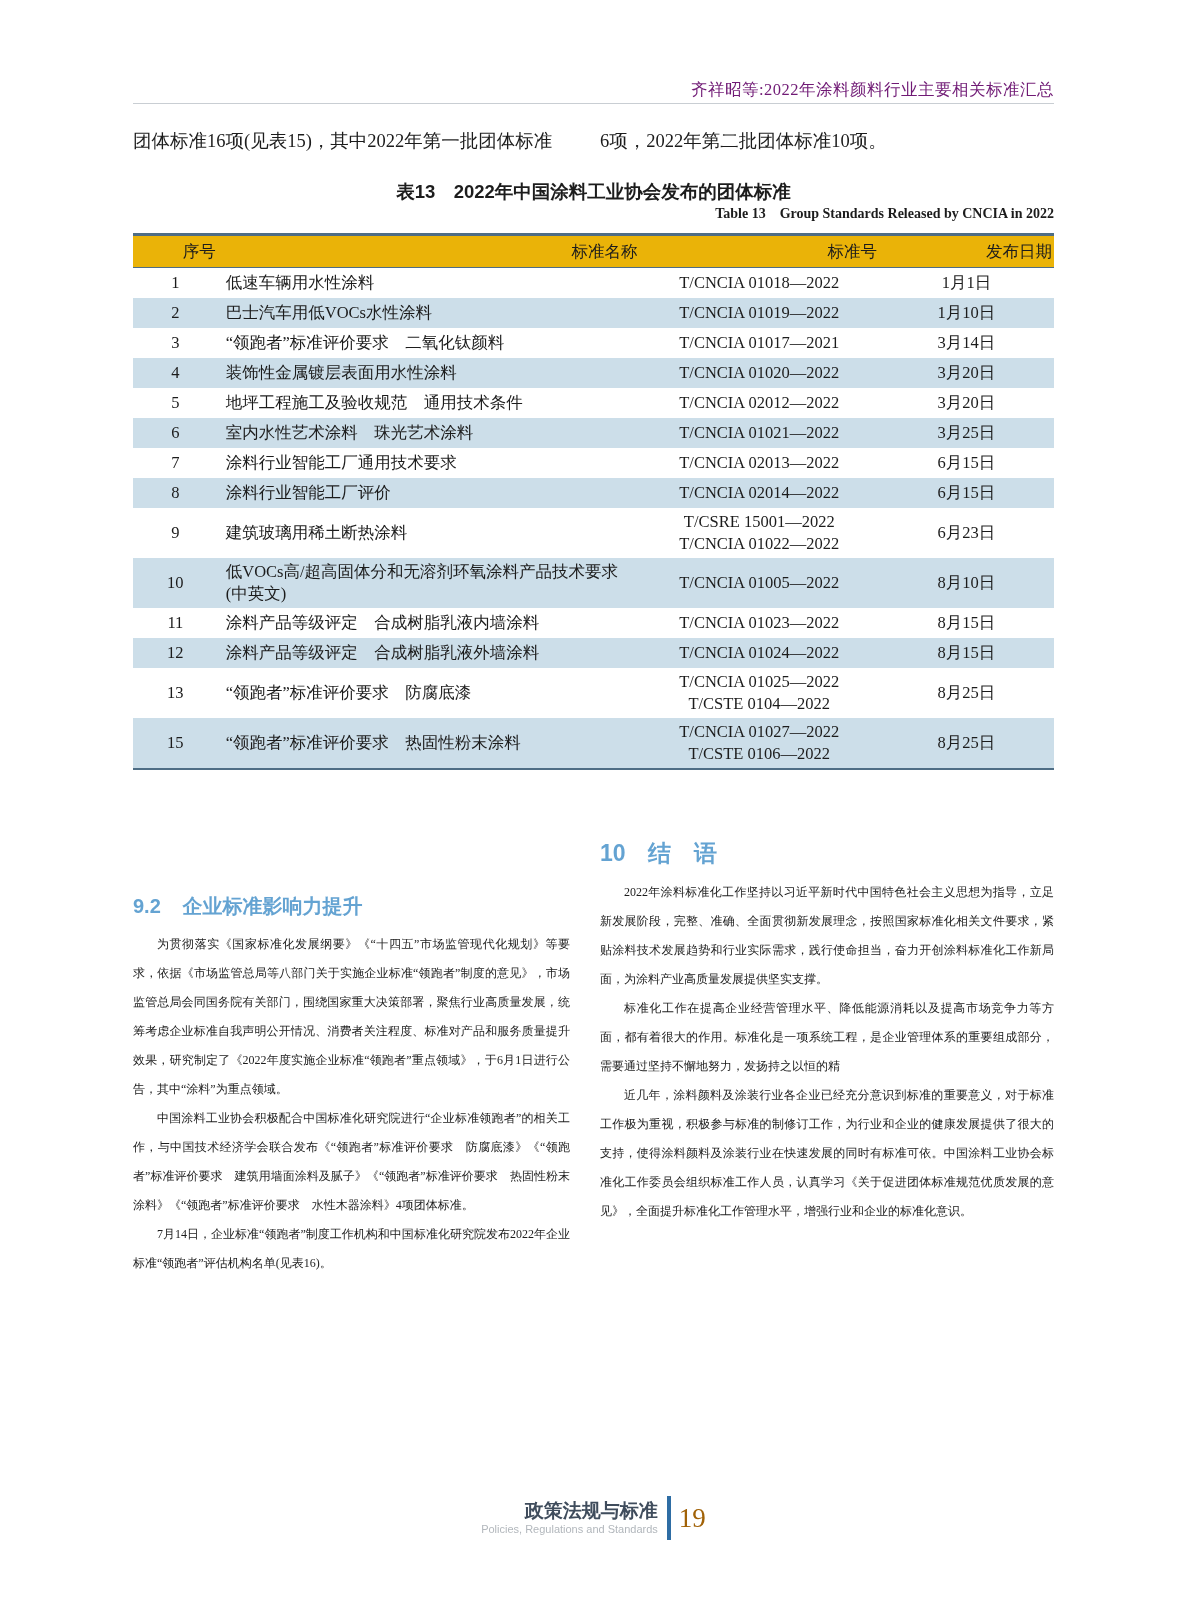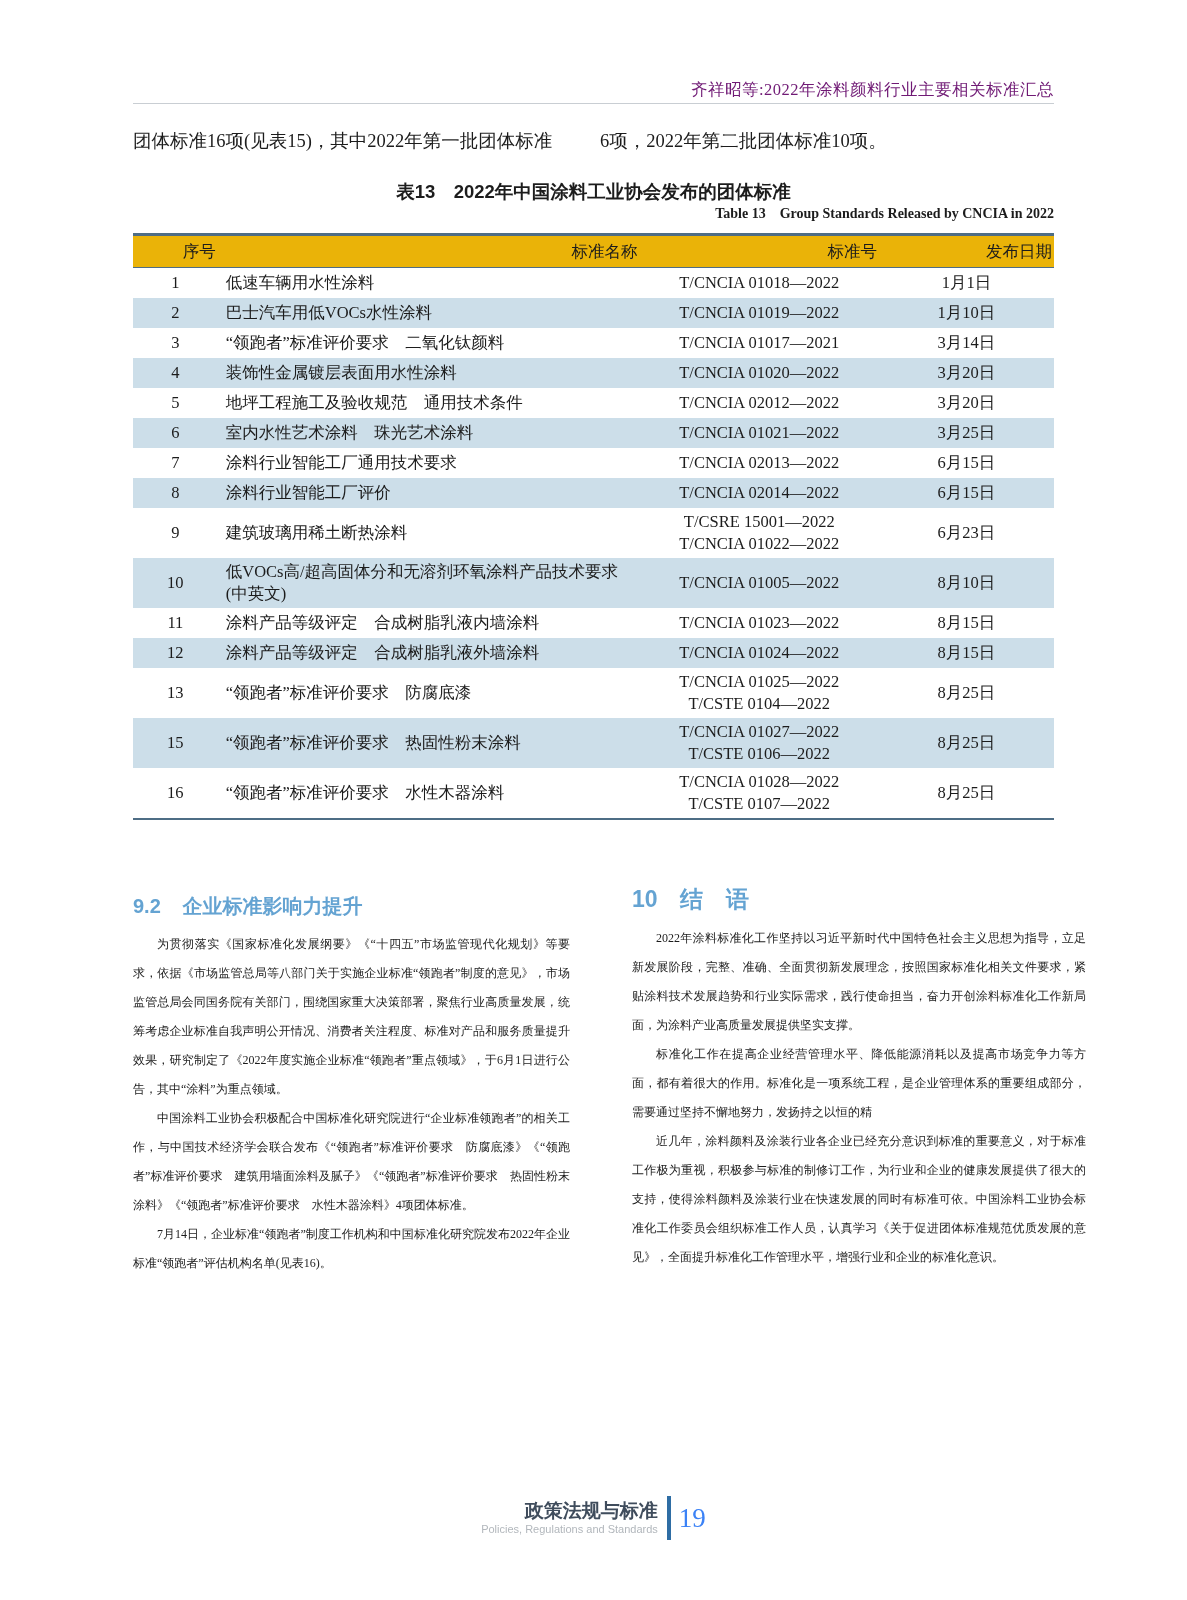--- a/index.html
+++ b/index.html
@@ -63,21 +63,21 @@
     line-height:22px;
   }
   table.standards tbody td.name{text-align:left;padding-left:8px;}
   table.standards tbody td.std{white-space:pre-line;}
   table.standards tbody tr{height:30px;}
   table.standards tbody tr:nth-child(even){background:#ccdee9;}
 
   
   .sec{position:absolute;width:437px;}
   .sec-left{top:893px;left:133px;}
-  .sec-right{top:884px;left:600px;width:454px;margin-left:32px;}
+  .sec-right{top:838px;left:600px;width:454px;}
   .sec-heading{
     font-family:"Liberation Sans","DejaVu Sans",sans-serif;
     font-weight:bold;color:#64a3d2;
     margin:0 0 10px 0;
   }
   .sec-left .sec-heading{font-size:20px;}
   .sec-right .sec-heading{font-size:23px;margin-bottom:9px;}
   .sec-heading .sec-number{margin-right:16px;}
   .sec p{
     margin:0;text-indent:2em;text-align:justify;
@@ -92,21 +92,21 @@
   .footer-text{text-align:right;margin-right:9px;}
   .footer-cn{
     font-family:"Liberation Sans","DejaVu Sans",sans-serif;
     font-weight:bold;font-size:19px;color:#3f4c5c;line-height:22px;
   }
   .footer-en{
     font-family:"Liberation Sans","DejaVu Sans",sans-serif;
     font-size:11px;color:#b2b7bc;line-height:15px;
   }
   .footer-bar{width:4px;height:44px;background:#2e6da4;margin-right:8px;}
-  .footer-page{font-size:27px;color:#3b82f6;}
+  .footer-page{font-size:27px;color:#a16207;}
 </style>
 </head>
 <body>
 
 <div class="page">
 
   <div class="running-head">齐祥昭等:2022年涂料颜料行业主要相关标准汇总</div>
   <div class="head-rule"></div>
 
   <div class="intro-left">团体标准16项(见表15)，其中2022年第一批团体标准</div>
@@ -211,27 +211,20 @@
 T/CSTE 0104—2022</td>
           <td class="date">8月25日</td>
         </tr>
         <tr>
           <td class="no">15</td>
           <td class="name">“领跑者”标准评价要求　热固性粉末涂料</td>
           <td class="std">T/CNCIA 01027—2022
 T/CSTE 0106—2022</td>
           <td class="date">8月25日</td>
         </tr>
-        <tr>
-          <td class="no">16</td>
-          <td class="name">“领跑者”标准评价要求　水性木器涂料</td>
-          <td class="std">T/CNCIA 01028—2022
-T/CSTE 0107—2022</td>
-          <td class="date">8月25日</td>
-        </tr>
       </tbody>
   </table>
 
   <div class="sec sec-left">
     <h3 class="sec-heading">
       <span class="sec-number">9.2</span>
       <span>企业标准影响力提升</span>
     </h3>
     <div>
         <p>为贯彻落实《国家标准化发展纲要》《“十四五”市场监管现代化规划》等要求，依据《市场监管总局等八部门关于实施企业标准“领跑者”制度的意见》，市场监管总局会同国务院有关部门，围绕国家重大决策部署，聚焦行业高质量发展，统筹考虑企业标准自我声明公开情况、消费者关注程度、标准对产品和服务质量提升效果，研究制定了《2022年度实施企业标准“领跑者”重点领域》，于6月1日进行公告，其中“涂料”为重点领域。</p>

